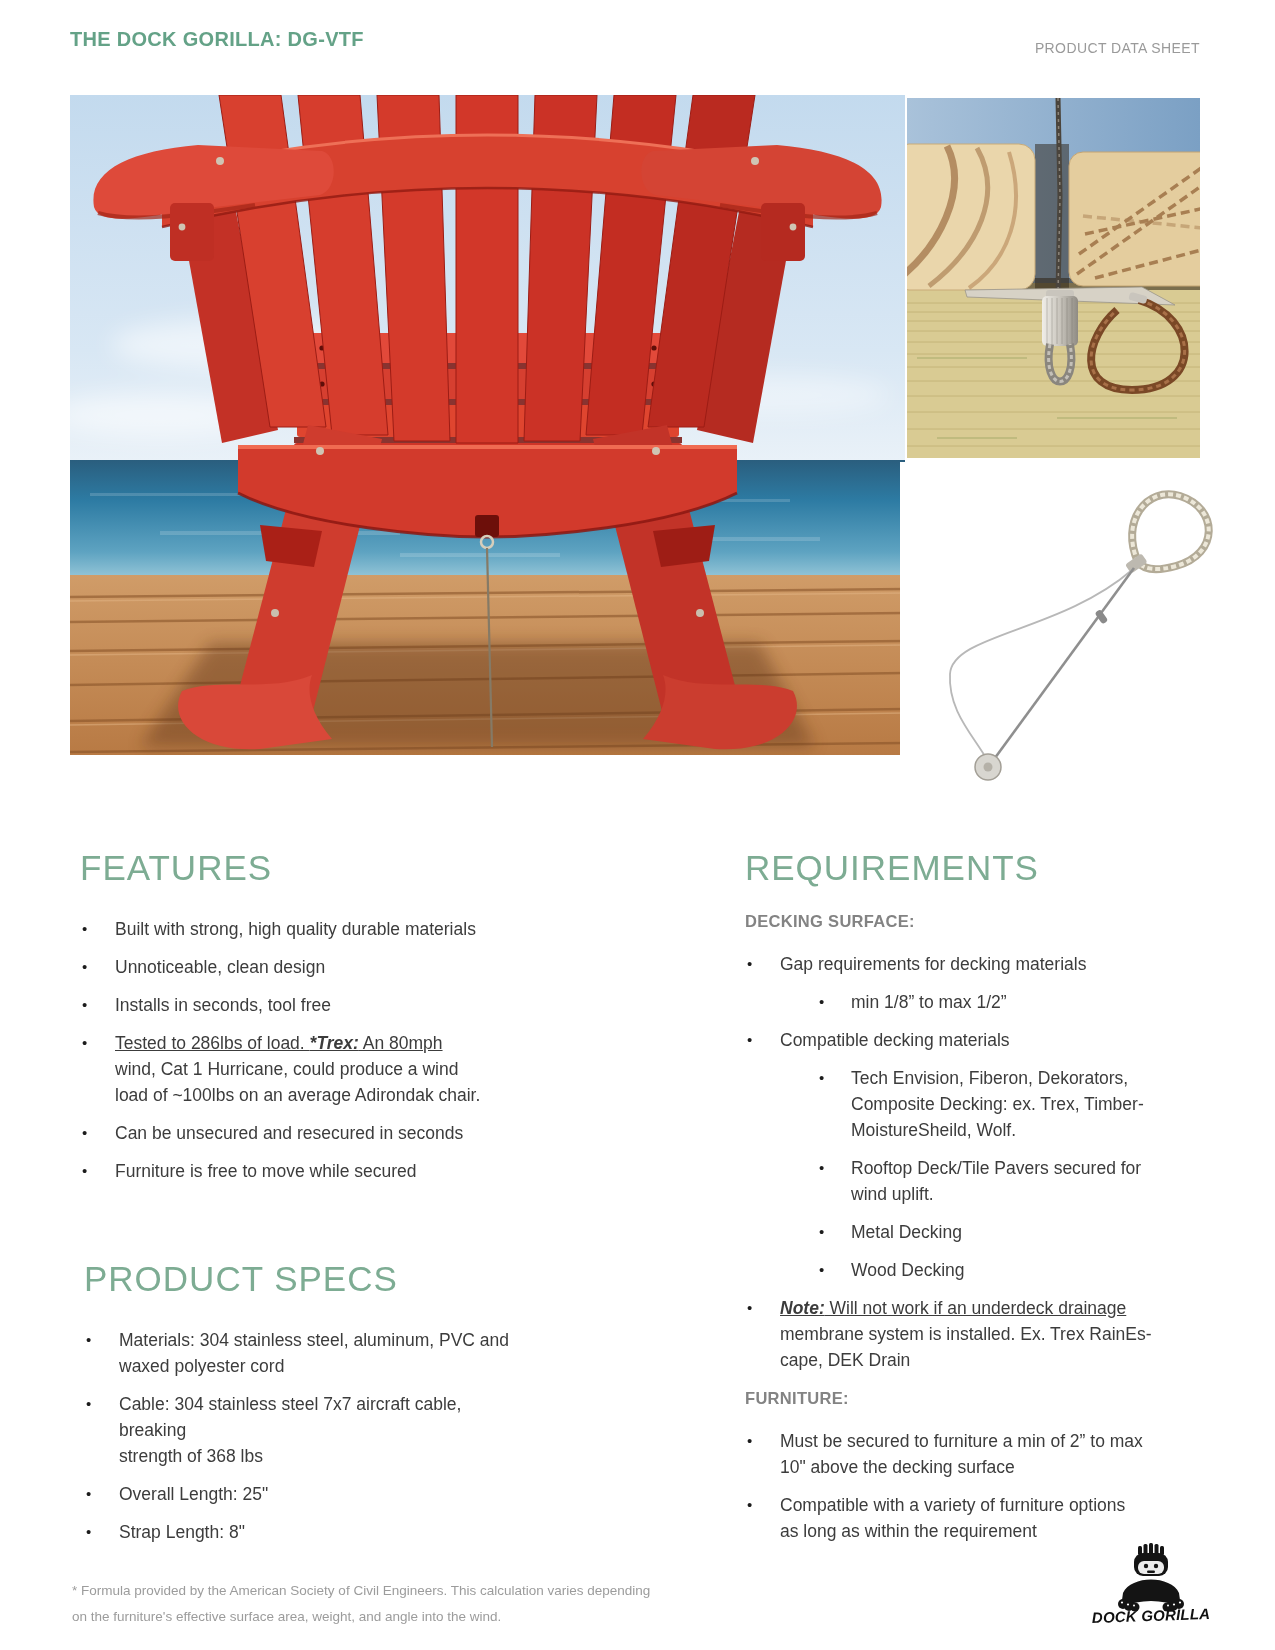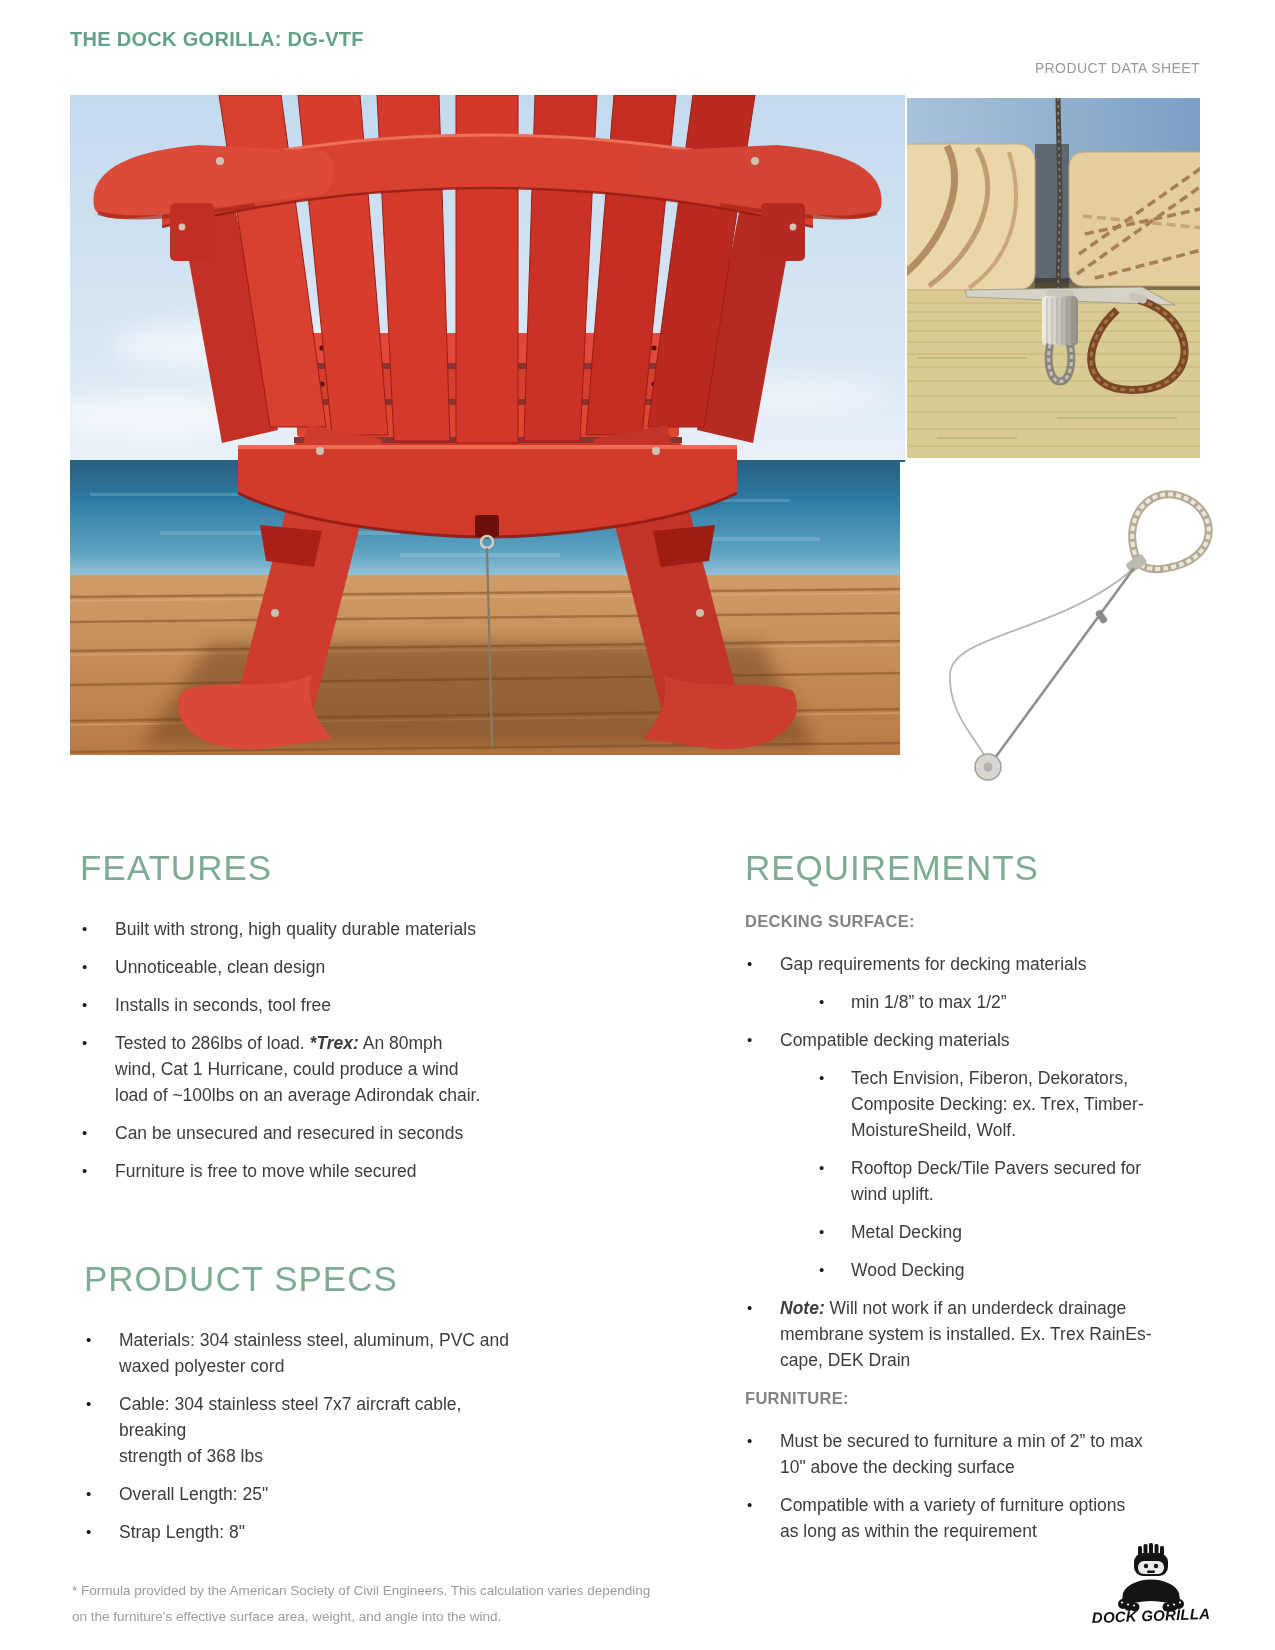--- a/index.html
+++ b/index.html
@@ -1,21 +1,21 @@
 <!DOCTYPE html>
 <html><head>
 <meta charset="utf-8">
 <style>
   html,body{margin:0;padding:0;background:#ffffff;}
   #page{position:relative;width:1275px;height:1650px;background:#ffffff;overflow:hidden;
         font-family:"Liberation Sans",sans-serif;color:#3c3c3c;}
   
   .title{position:absolute;left:70px;top:28px;font-size:20px;font-weight:700;
          letter-spacing:.3px;color:#64a287;}
-  .doctype{position:absolute;right:75px;top:60px;font-size:14px;color:#9a9a9a;letter-spacing:.4px;}
+  .doctype{position:absolute;right:75px;top:40px;font-size:14px;color:#9a9a9a;letter-spacing:.4px;}
   
   .photo{position:absolute;overflow:hidden;}
   #photo-main{left:70px;top:95px;width:835px;height:660px;}
   #photo-detail{left:907px;top:98px;width:293px;height:360px;}
   #photo-product{left:900px;top:462px;width:330px;height:320px;}
   .photo svg{display:block;}
   
   .col{position:absolute;}
   #features-block{left:80px;top:848px;width:430px;}
   #specs-block{left:84px;top:1259px;width:448px;}
@@ -23,21 +23,21 @@
   h2.sec{margin:0 0 28px 0;font-size:35px;font-weight:400;letter-spacing:1px;color:#7dac93;}
   #req-block h2.sec{margin-bottom:24px;}
   .subhead{font-size:16.5px;font-weight:700;color:#838383;letter-spacing:.3px;margin:0 0 20px 0;}
   .subhead.mt{margin-top:16px;}
   ul.blts{list-style:none;margin:0;padding:0;}
   ul.blts li{position:relative;padding-left:35px;margin:0 0 12px 0;
              font-size:17.5px;line-height:26px;color:#3c3c3c;}
   ul.blts li::before{content:"\2022";position:absolute;left:2px;top:0;font-size:15px;color:#1c1c1c;}
   ul.blts li.l2{margin-left:72px;padding-left:34px;}
   .ln{display:block;}
-  .ln .seg{display:inline;}
+  .ln .seg{display:inline;text-decoration:underline;}
   .bi{font-weight:700;font-style:italic;}
   
   #footnote{position:absolute;left:72px;top:1578px;width:660px;font-size:13.5px;
             line-height:26px;color:#9c9c9c;}
   
   #logo{position:absolute;left:1090px;top:1543px;width:120px;height:84px;}
 </style>
 </head>
 <body>
 

